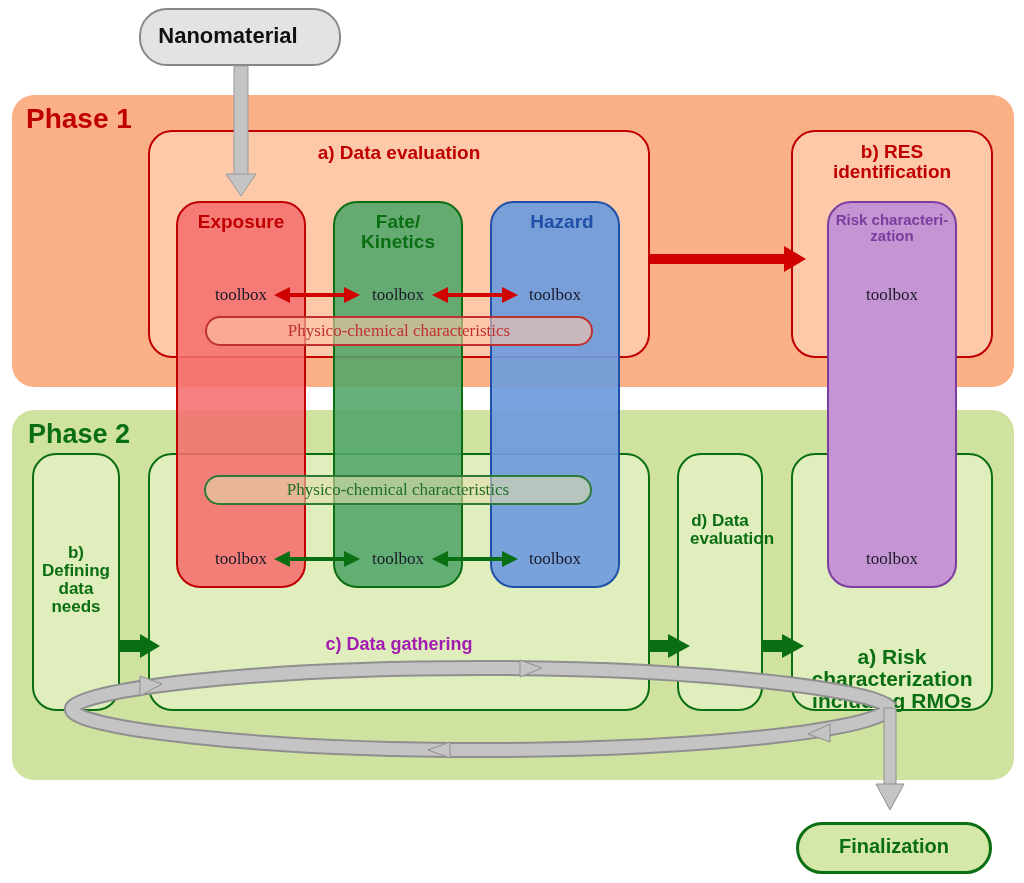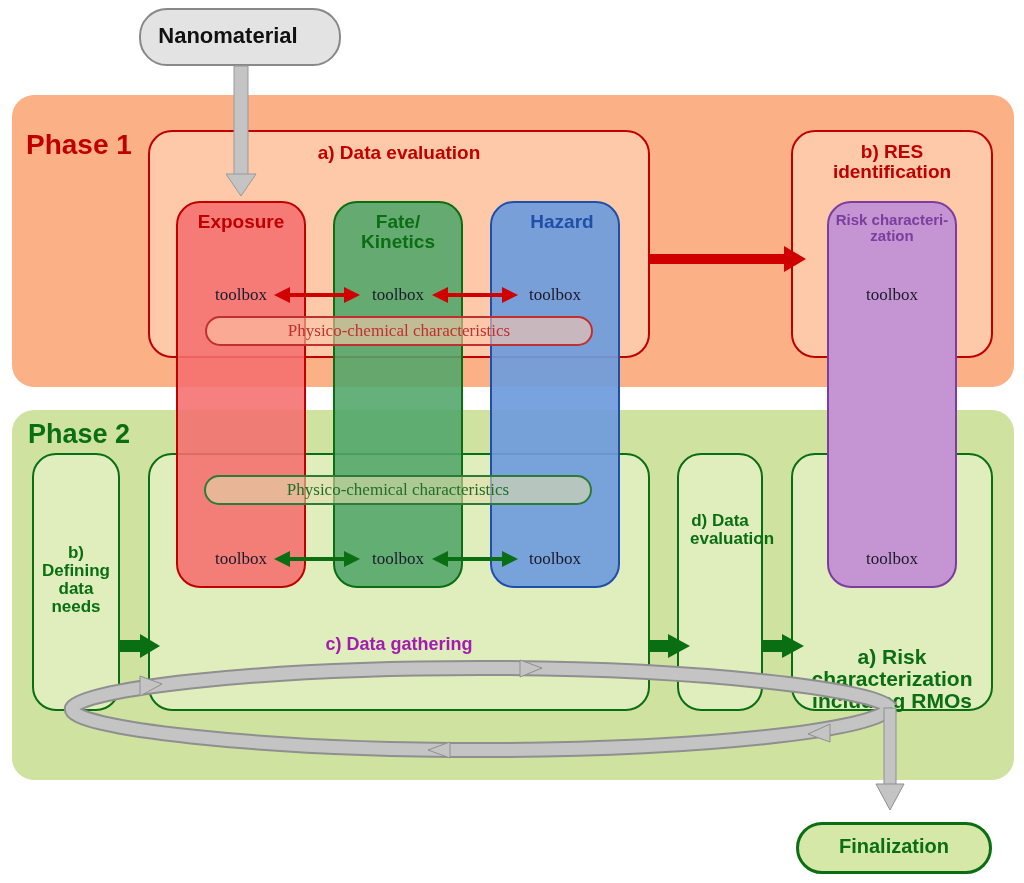--- a/index.html
+++ b/index.html
@@ -8,21 +8,21 @@
   .t{position:absolute;text-align:center;font-weight:bold;font-family:"Liberation Sans",sans-serif;line-height:1.05;}
   .n{position:absolute;text-align:center;font-family:Liberation Serif, serif;font-size:17px;color:#1a1a2a;}
   svg{position:absolute;left:0;top:0;}
 </style>
 </head>
 <body>
 
 <div class="abs" style="left:12px;top:95px;width:1002px;height:292px;border-radius:22px;background:#fbb085;"></div>
 <div class="abs" style="left:12px;top:410px;width:1002px;height:370px;border-radius:22px;background:#cfe2a0;"></div>
 
-<div class="t" style="left:26px;top:104px;font-size:28px;color:#c00000;text-align:left;margin-top:26px;">Phase 1</div>
+<div class="t" style="left:26px;top:104px;font-size:28px;color:#c00000;text-align:left;">Phase 1</div>
 <div class="t" style="left:28px;top:420px;font-size:27px;color:#0a6e12;text-align:center;">Phase 2</div>
 
 <div class="abs" style="left:148px;top:130px;width:502px;height:228px;border:2px solid #c00000;border-radius:24px;background:#fdc9a8;"></div>
 <div class="t" style="left:148px;top:143px;width:502px;font-size:19px;color:#c00000;">a) Data evaluation</div>
 
 <div class="abs" style="left:791px;top:130px;width:202px;height:228px;border:2px solid #c00000;border-radius:24px;background:#fdc9a8;"></div>
 <div class="t" style="left:811px;top:142px;width:162px;font-size:19px;color:#c00000;">b) RES identification</div>
 
 <div class="abs" style="left:32px;top:453px;width:88px;height:258px;border:2px solid #0a6e12;border-radius:24px;background:#e0edbd;"></div>
 <div class="t" style="left:34px;top:514px;width:84px;font-size:17px;color:#0a6e12;margin-top:30px;">b) Defining data needs</div>

